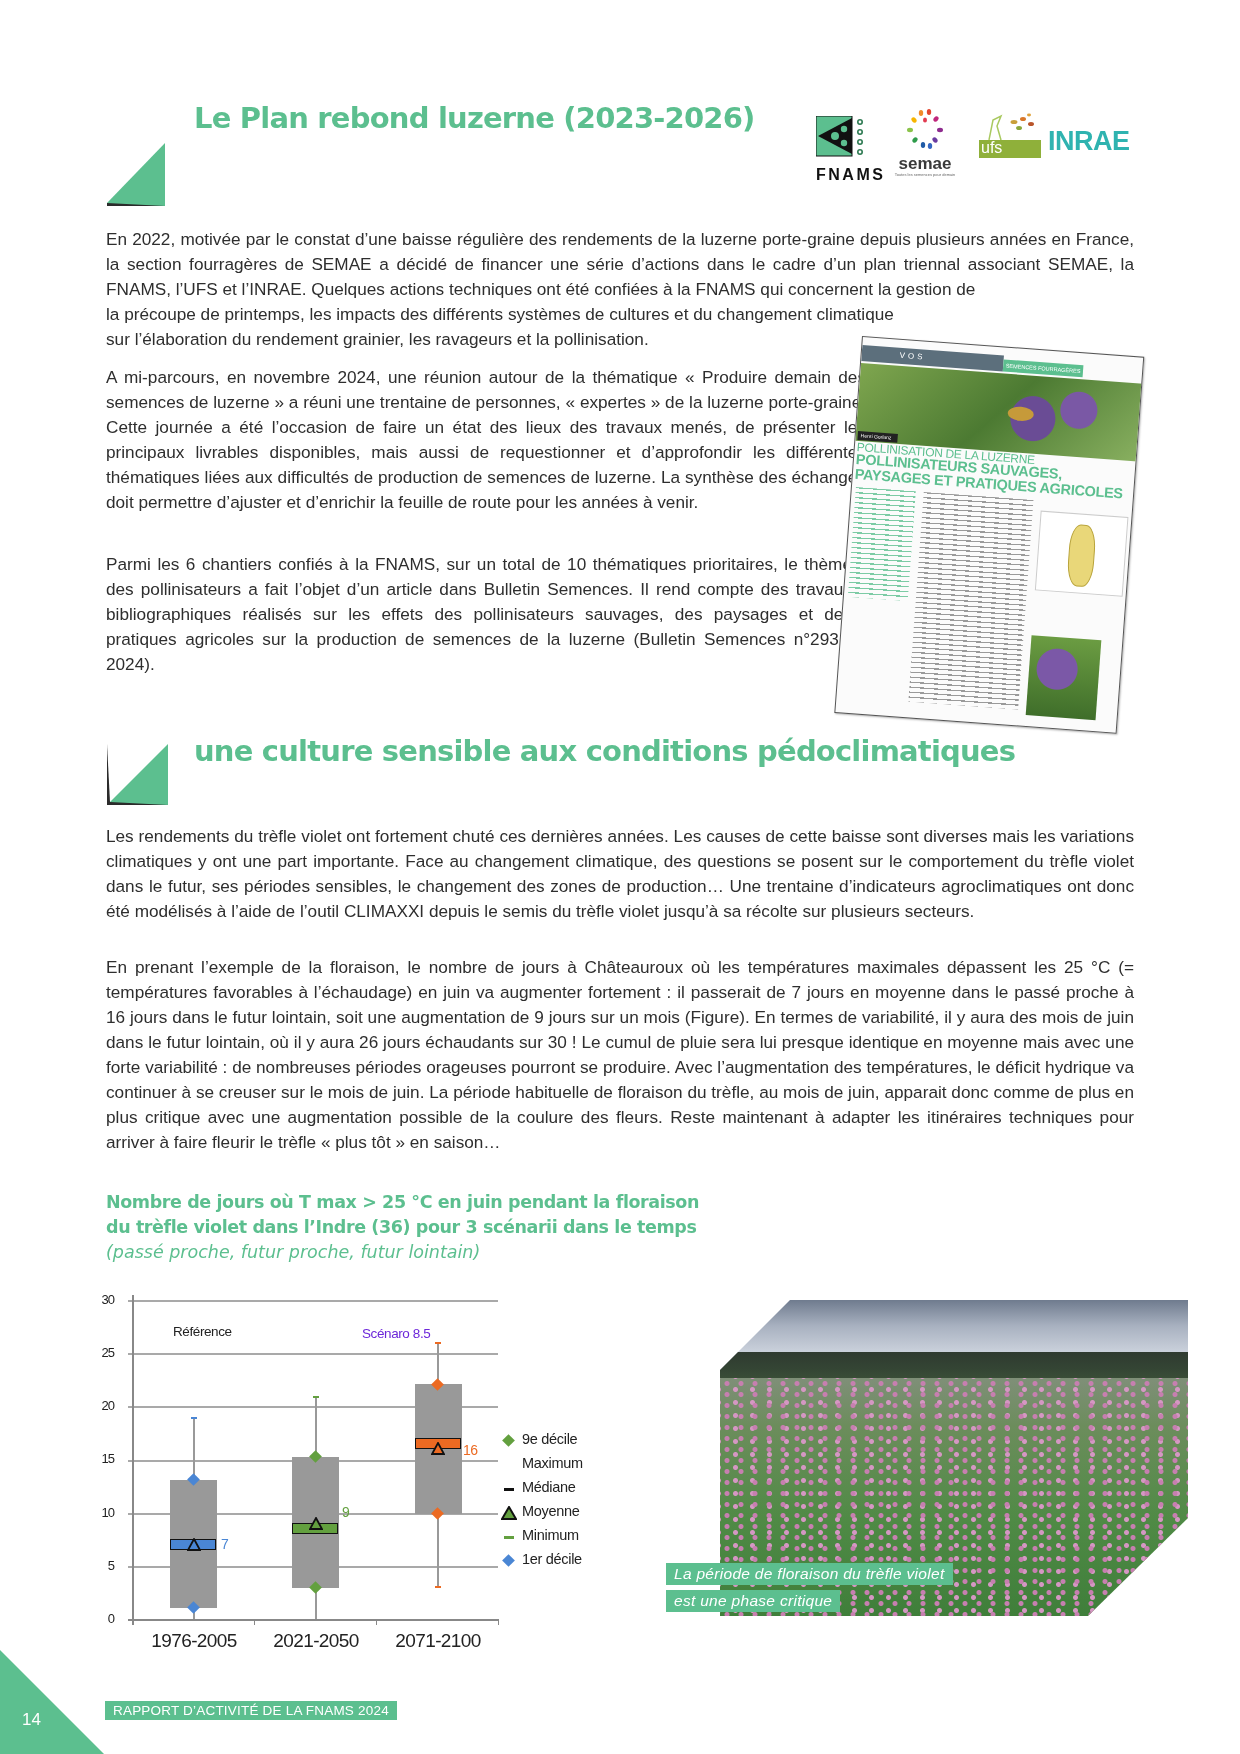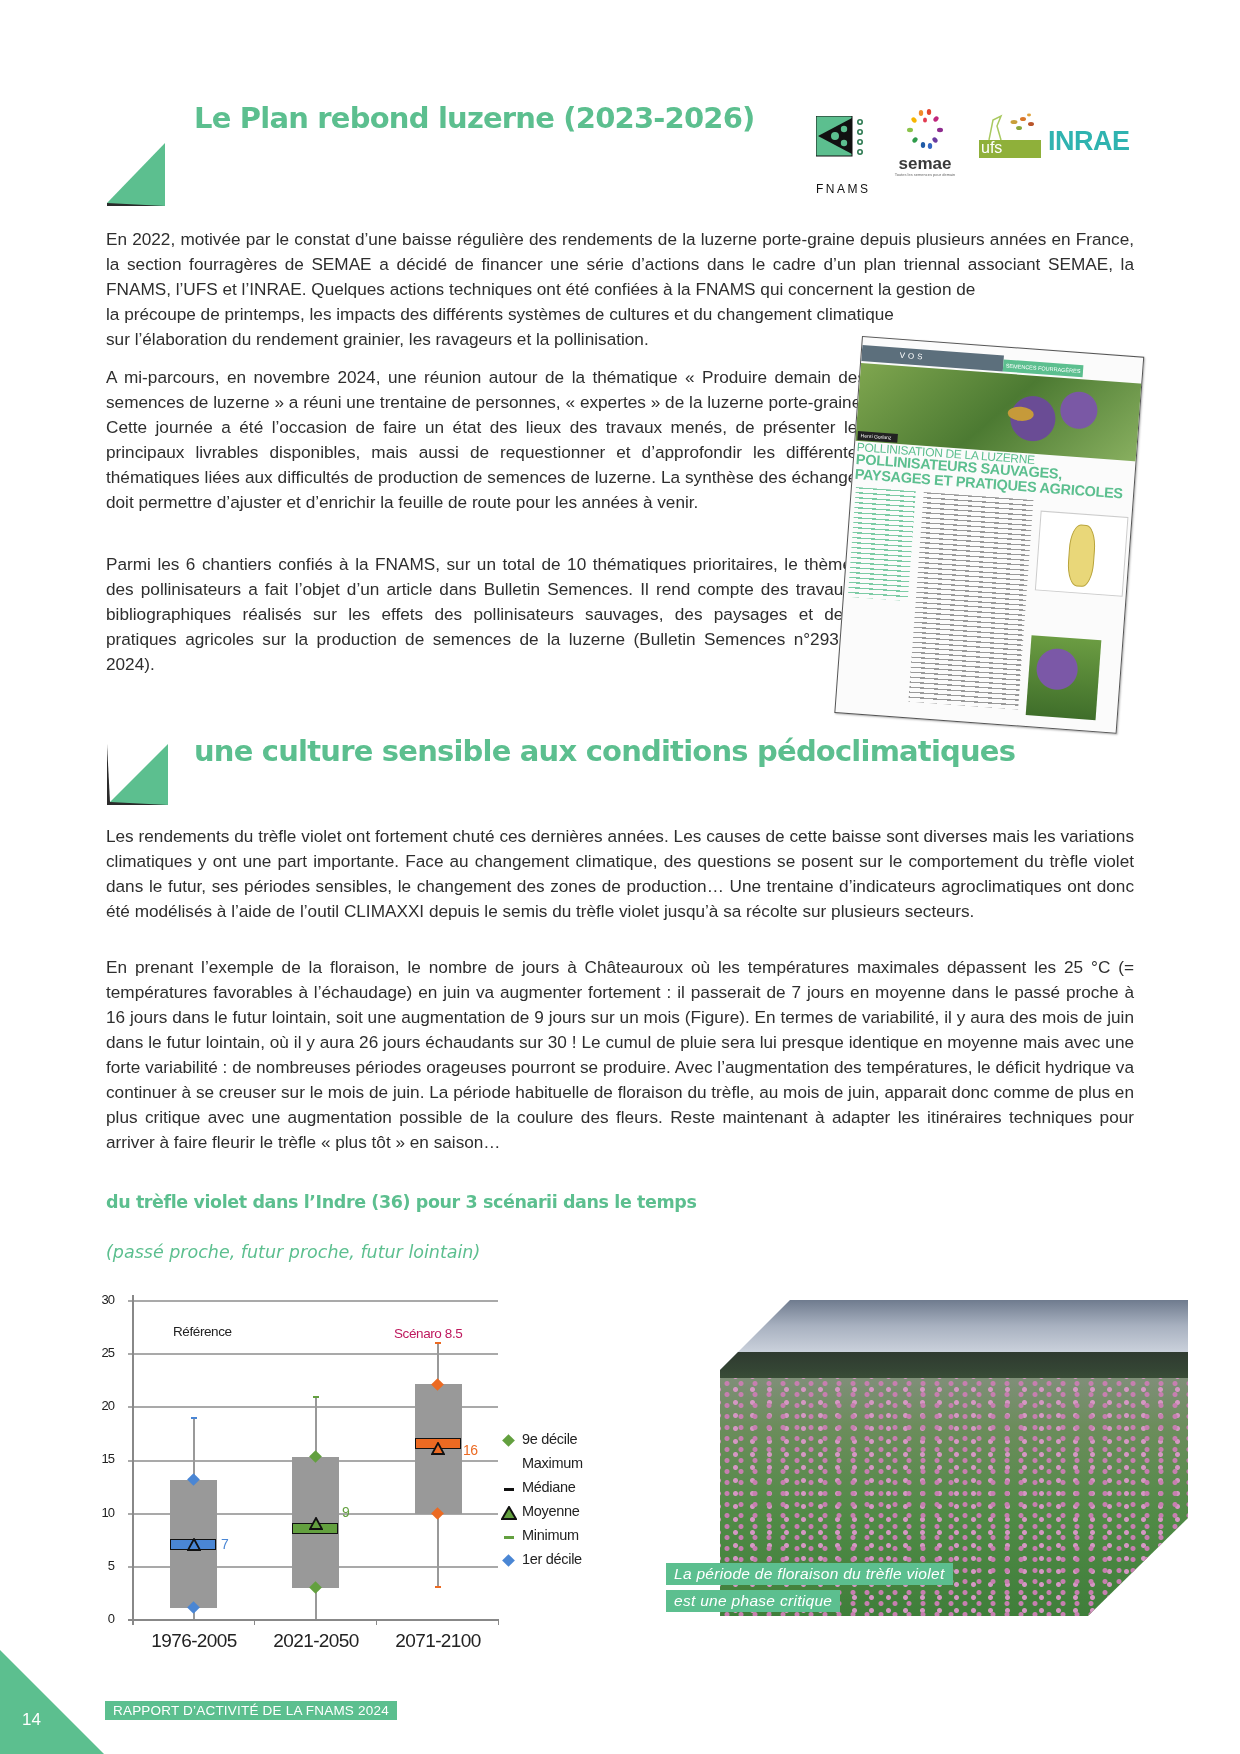--- a/index.html
+++ b/index.html
@@ -74,21 +74,21 @@
       <rect x="0" y="0" width="36" height="40" fill="#5cbf8f" stroke="#111" stroke-width="1"></rect>
       <polygon points="36,2 2,20 36,38" fill="#111"></polygon>
       <circle cx="19" cy="20" r="4" fill="#5cbf8f"></circle>
       <circle cx="28" cy="13" r="3.2" fill="#5cbf8f"></circle>
       <circle cx="28" cy="27" r="3.2" fill="#5cbf8f"></circle>
       <circle cx="44" cy="6" r="2.2" fill="none" stroke="#2e7a52" stroke-width="1.6"></circle>
       <circle cx="44" cy="16" r="2.2" fill="none" stroke="#2e7a52" stroke-width="1.6"></circle>
       <circle cx="44" cy="26" r="2.2" fill="none" stroke="#2e7a52" stroke-width="1.6"></circle>
       <circle cx="44" cy="36" r="2.2" fill="none" stroke="#2e7a52" stroke-width="1.6"></circle>
     </svg>
-    <div style="font-size:12px; font-weight:normal; letter-spacing:2.5px; color:#111; margin-top:18px;">FNAMS</div>
+    <div style="font-size:16px; font-weight:bold; letter-spacing:2.5px; color:#111; margin-top:2px;">FNAMS</div>
   </div>
   <div class="logo" style="left:80px; top:0; width:66px; height:70px; text-align:center;">
     <svg width="44" height="44" viewBox="0 0 44 44">
       <ellipse cx="18" cy="5" rx="2.2" ry="3" fill="#f18a2a"></ellipse>
       <ellipse cx="26" cy="4" rx="2.2" ry="3" fill="#e2452f"></ellipse>
       <ellipse cx="11" cy="12" rx="2.2" ry="3" fill="#f7b500" transform="rotate(-40 11 12)"></ellipse>
       <ellipse cx="33" cy="11" rx="2.2" ry="3" fill="#c0267c" transform="rotate(40 33 11)"></ellipse>
       <ellipse cx="22" cy="12" rx="2" ry="2.6" fill="#e23b51"></ellipse>
       <ellipse cx="7" cy="22" rx="2.2" ry="3" fill="#8bc34a" transform="rotate(90 7 22)"></ellipse>
       <ellipse cx="37" cy="22" rx="2.2" ry="3" fill="#8e2b8e" transform="rotate(90 37 22)"></ellipse>
@@ -142,20 +142,21 @@
 
 <div class="tri" style="left:107px; top:744px; border-right:58px solid #5cbf8f; border-top:58px solid transparent;"></div>
 <div class="h-title" style="left:194px; top:733px;">
   <div>une culture sensible aux conditions pédoclimatiques</div>
 </div>
 
 <div class="p" style="left:106px; top:824px; width:1028px;">Les rendements du trèfle violet ont fortement chuté ces dernières années. Les causes de cette baisse sont diverses mais les variations climatiques y ont une part importante. Face au changement climatique, des questions se posent sur le comportement du trèfle violet dans le futur, ses périodes sensibles, le changement des zones de production… Une trentaine d’indicateurs agroclimatiques ont donc été modélisés à l’aide de l’outil CLIMAXXI depuis le semis du trèfle violet jusqu’à sa récolte sur plusieurs secteurs.</div>
 <div class="p" style="left:106px; top:955px; width:1028px;">En prenant l’exemple de la floraison, le nombre de jours à Châteauroux où les températures maximales dépassent les 25 °C (= températures favorables à l’échaudage) en juin va augmenter fortement : il passerait de 7 jours en moyenne dans le passé proche à 16 jours dans le futur lointain, soit une augmentation de 9 jours sur un mois (Figure). En termes de variabilité, il y aura des mois de juin dans le futur lointain, où il y aura 26 jours échaudants sur 30 ! Le cumul de pluie sera lui presque identique en moyenne mais avec une forte variabilité : de nombreuses périodes orageuses pourront se produire. Avec l’augmentation des températures, le déficit hydrique va continuer à se creuser sur le mois de juin. La période habituelle de floraison du trèfle, au mois de juin, apparait donc comme de plus en plus critique avec une augmentation possible de la coulure des fleurs. Reste maintenant à adapter les itinéraires techniques pour arriver à faire fleurir le trèfle « plus tôt » en saison…</div>
 
 <div class="fig-title">
+  <div>Nombre de jours où T max &gt; 25 °C en juin pendant la floraison</div>
   <div>du trèfle violet dans l’Indre (36) pour 3 scénarii dans le temps</div>
 </div>
 <div class="fig-sub">(passé proche, futur proche, futur lointain)</div>
 
 <div class="chart">
 
   <div class="ytick" style="left:0; top:12px;">30</div>
   <div class="ytick" style="left:0; top:65px;">25</div>
   <div class="ytick" style="left:0; top:118px;">20</div>
   <div class="ytick" style="left:0; top:171px;">15</div>
@@ -169,21 +170,21 @@
   <div class="grid" style="left:38px; top:180px; width:370px;"></div>
   <div class="grid" style="left:38px; top:233px; width:370px;"></div>
   <div class="grid" style="left:38px; top:286px; width:370px;"></div>
   <div class="grid" style="left:38px; top:339px; width:370px; background:#888;"></div>
   <div style="position:absolute; left:42px; top:15px; width:1.5px; height:330px; background:#888;"></div>
   <div style="position:absolute; left:164px; top:339px; width:1px; height:6px; background:#888;"></div>
   <div style="position:absolute; left:286px; top:339px; width:1px; height:6px; background:#888;"></div>
   <div style="position:absolute; left:408px; top:339px; width:1px; height:6px; background:#888;"></div>
 
   <div class="chart-note" style="left:83px; top:44px; color:#222;">Référence</div>
-  <div class="chart-note" style="left:272px; top:46px; color:#be185d;margin-left:32px;">Scénaro 8.5</div>
+  <div class="chart-note" style="left:272px; top:46px; color:#6d28d9;">Scénaro 8.5</div>
 
   <div class="whisk" style="left:103px; top:137px; height:202px;"></div>
   <div class="cap" style="left:101px; top:137px; background:#4a86d4;"></div>
   <div class="box" style="left:80px; top:200px; width:47px; height:128px;"></div>
   <div class="med" style="left:80px; top:259px; width:46px; height:11px; background:#4a86d4;"></div>
   <div class="diam" style="left:99px; top:195px; background:#4a86d4;"></div>
   <div class="diam" style="left:99px; top:323px; background:#4a86d4;"></div>
   <svg class="tri-m" style="left:97px; top:258px; width:14px; height:13px;" viewBox="0 0 14 13">
       <polygon points="7,1 13,12 1,12" fill="#4a86d4" stroke="#111" stroke-width="1.8"></polygon>
     </svg>

